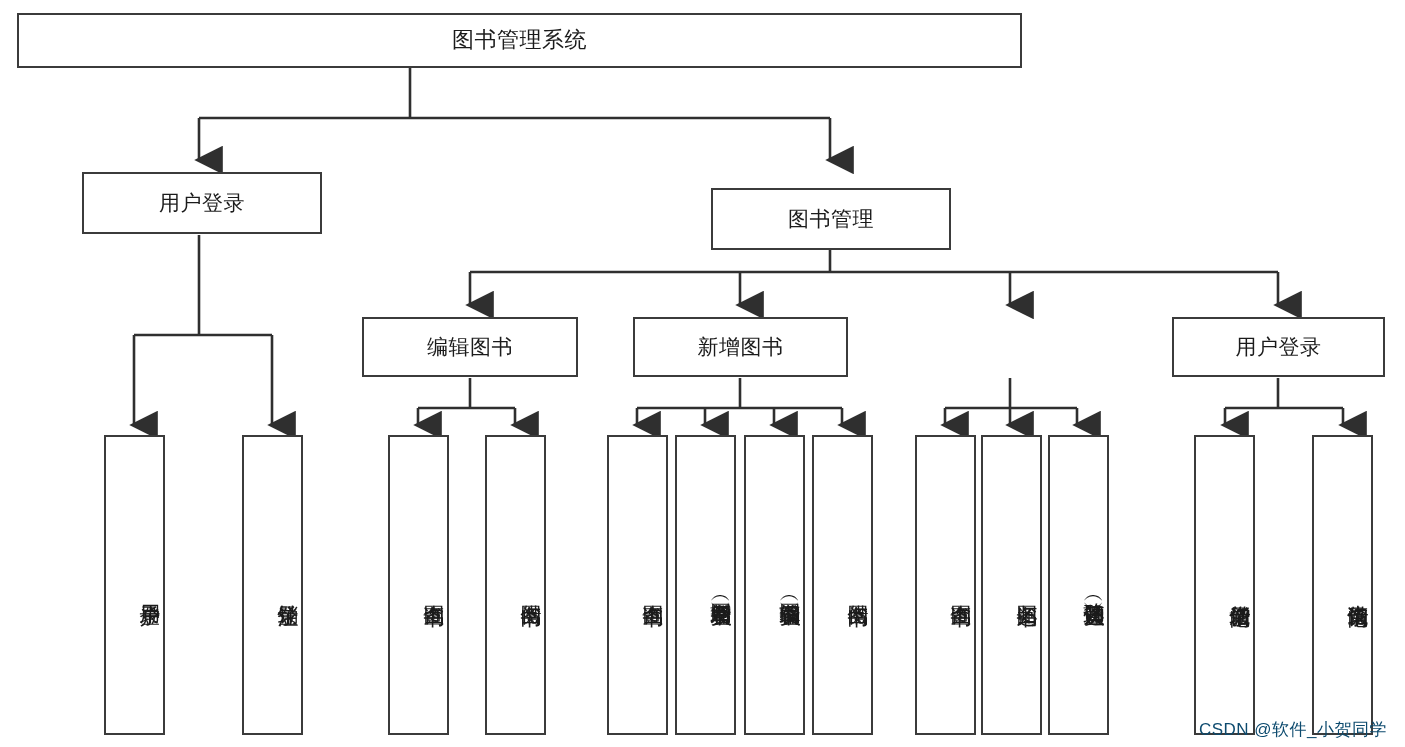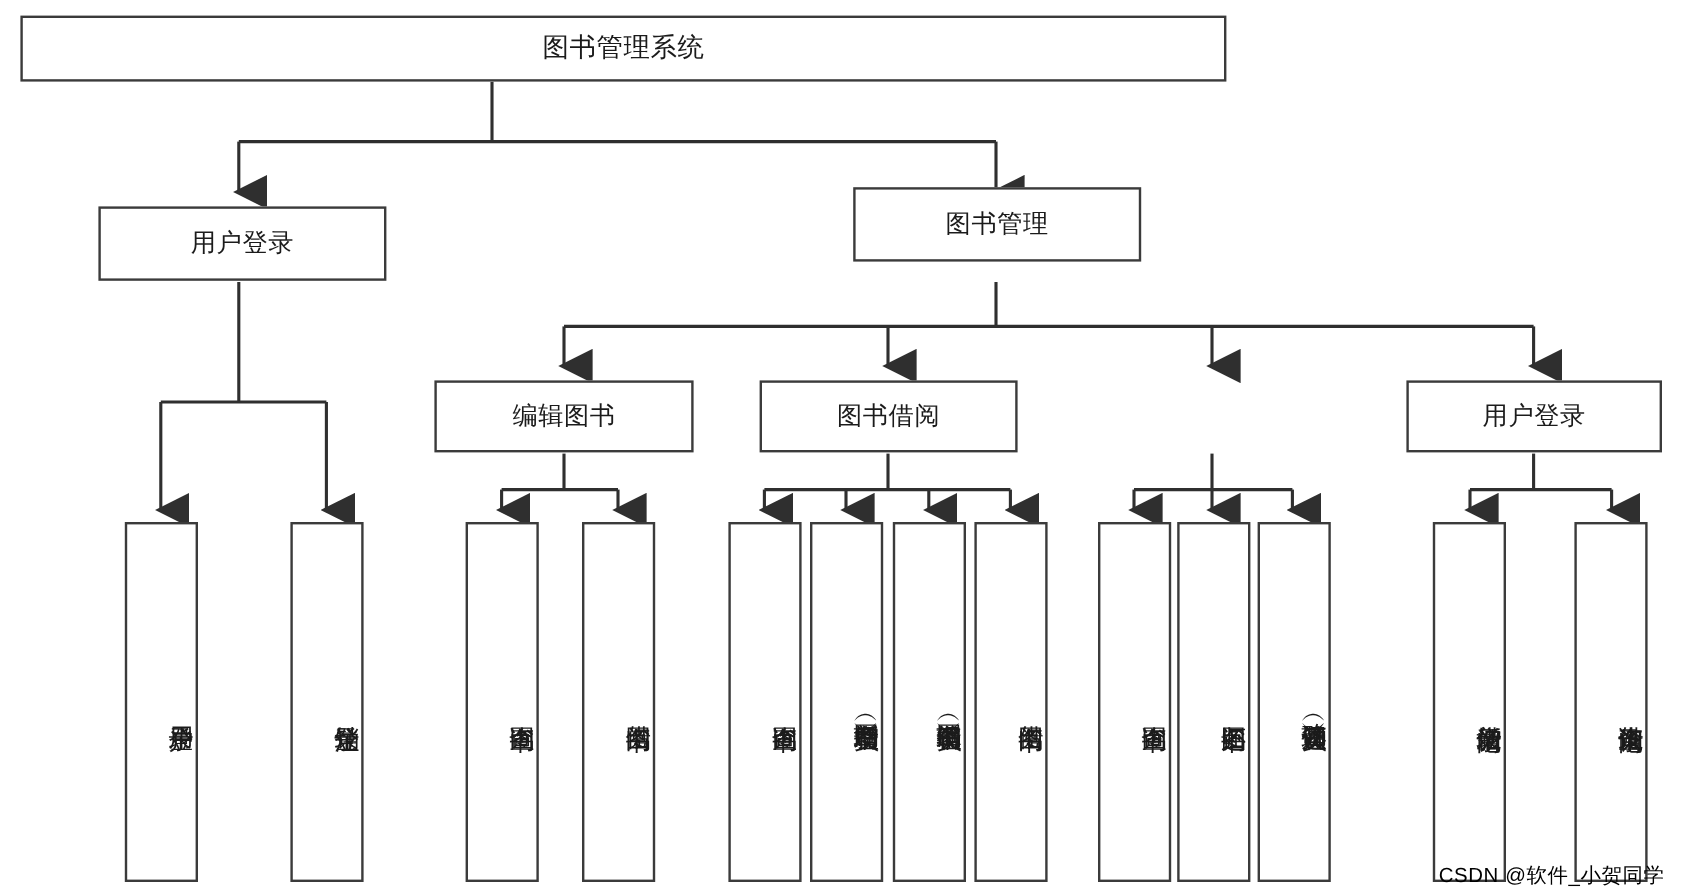--- a/index.html
+++ b/index.html
@@ -55,21 +55,21 @@
     top: 0;
     width: 1405px;
     height: 747px;
     pointer-events: none;
   }
   .watermark {
     position: absolute;
     right: 8px;
     bottom: 6px;
     font-size: 17px;
-    color: #000000;
+    color: #0c4a6e;
     letter-spacing: 0.5px;
     white-space: nowrap;
   }
 </style>
 </head>
 <body>
 
 <div id="canvas">
 
   <svg class="links" viewBox="0 0 1405 747">
@@ -125,29 +125,29 @@
     </g>
   </svg>
 
   <div class="node h root" style="left:17px; top:13px; width:1005px; height:55px;">
     <span>图书管理系统</span>
   </div>
 
   <div class="node h" style="left:82px; top:172px; width:240px; height:62px;">
     <span>用户登录</span>
   </div>
-  <div class="node h" style="left:711px; top:156px; width:240px; height:62px;justify-content:center;">
+  <div class="node h" style="left:711px; top:188px; width:240px; height:62px;justify-content:center;">
     <span>图书管理</span>
   </div>
 
   <div class="node h" style="left:362px; top:317px; width:216px; height:60px;">
     <span>编辑图书</span>
   </div>
   <div class="node h" style="left:633px; top:317px; width:215px; height:60px;">
-    <span>图书借阅</span>
+    <span>新增图书</span>
   </div>
   <div class="node h" style="left:1172px; top:317px; width:213px; height:60px;">
     <span>用户登录</span>
   </div>
 
   <div class="node v" style="left:104px; top:435px; width:61px; height:300px;">
     <span>用户登录</span>
   </div>
   <div class="node v" style="left:242px; top:435px; width:61px; height:300px;">
     <span>注销登录</span>

